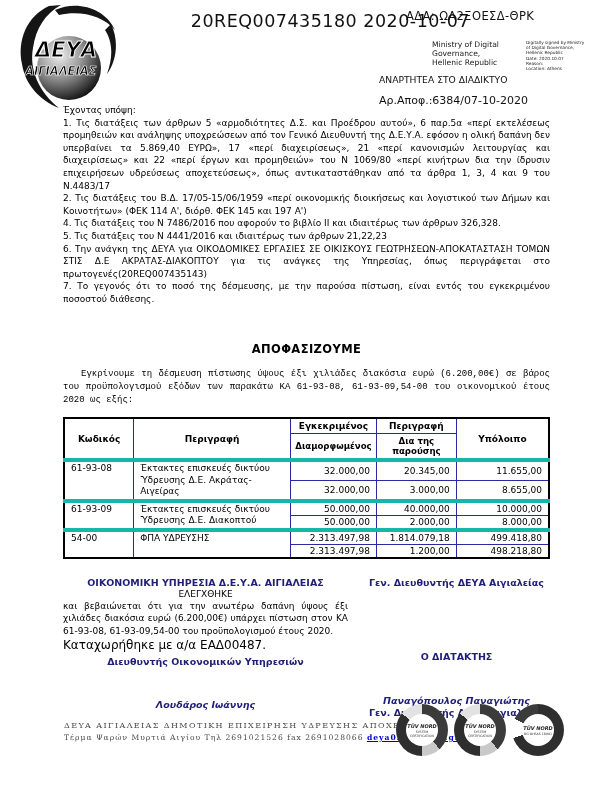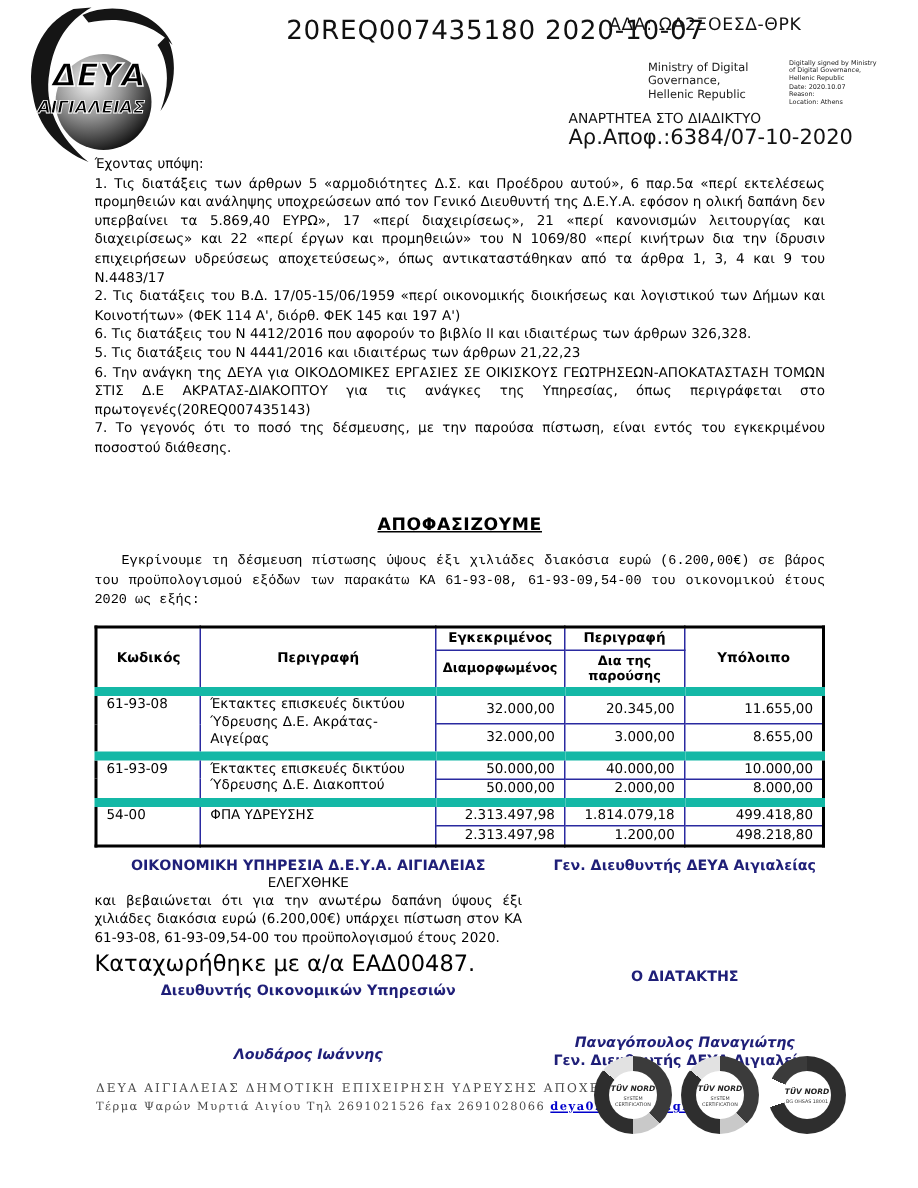--- a/index.html
+++ b/index.html
@@ -17,61 +17,61 @@
   .logo { position:absolute; left:15px; top:2px; width:102px; height:108px; }
   .doc-code {
     position:absolute; left:110px; top:11px; width:360px;
     text-align:right; font-size:17.5px; letter-spacing:0.5px; color:#111;
   }
   .ada { position:absolute; left:406px; top:9px; font-size:11.5px; color:#111; letter-spacing:0.4px; }
   .ministry { position:absolute; left:432px; top:40px; display:flex; gap:20px; }
   .ministry-name { font-size:7.6px; line-height:9px; white-space:pre-line; color:#1a1a1a; width:74px; }
   .ministry-sig { font-size:4.3px; line-height:5.2px; white-space:pre-line; color:#222; width:90px; }
   .publish { position:absolute; left:379px; top:74px; font-size:9.2px; color:#111; }
-  .decision-no { position:absolute; left:379px; top:84px; font-size:14px; color:#111; }
+  .decision-no { position:absolute; left:379px; top:94px; font-size:11px; color:#111; }
 
   
   .content { position:absolute; left:63px; top:104px; width:487px; }
   .main-title {
     text-align:center; font-weight:bold; text-decoration:underline;
     font-size:11.5px; letter-spacing:0.4px; margin-bottom:12px;
   }
   .body-text { height:234px; overflow:hidden; }
   .body-text p { font-size:9px; line-height:12.6px; text-align:justify; }
 
   .decide-heading {
-    text-align:center; font-weight:bold; text-decoration:underline;
+    text-align:center; font-weight:bold; 
     font-size:11.5px; letter-spacing:0.4px; margin-top:4px;
   }
   .decide-para {
     font-size:9px; line-height:12.8px; text-align:justify;
     text-indent:18px; margin-top:12px; margin-bottom:11px;font-family:Liberation Mono, monospace;
   }
 
   
   :root { --tb:#2a2aa0; }
   table.budget { width:100%; border-collapse:collapse; border:2px solid #000; font-size:9px; }
   table.budget th, table.budget td { border:1px solid var(--tb); padding:1px 6px; height:13px; }
   table.budget thead th { font-weight:bold; text-align:center; padding:2px 0; }
   table.budget thead { border-bottom:2px solid #000; }
   table.budget thead tr.sub th { font-size:8.6px; }
   td.code { text-align:left; vertical-align:top; padding:3px 4px 0 8px; }
   td.desc { text-align:left; vertical-align:top; padding:3px 6px 0 6px; line-height:11.5px; }
   td.num  { text-align:right; }
-  tbody tr.group-start td { border-top:6px solid #14b8a6; }
-
-  
-  .sig-wrap { position:relative; height:162px; margin-top:7px; font-size:9.3px; }
+  tbody tr.group-start td { border-top:4px solid #14b8a6; }
+
+  
+  .sig-wrap { position:relative; height:162px; margin-top:18px; font-size:9.3px; }
   .sig-col { position:absolute; top:0; text-align:center; }
   .sig-left  { left:0;  width:285px; }
   .sig-right { left:300px; width:187px; }
   .sig-title { font-weight:bold; font-size:9.5px; color:#1f1f78; }
   .checked { font-size:9px; margin-top:1px; }
   .verify { text-align:justify; font-size:9px; line-height:12.6px; margin-top:1px; }
-  .registered { text-align:left; font-size:15px; }
+  .registered { text-align:left; font-size:12px; }
   .sig-role { font-weight:bold; font-size:9.5px; color:#1f1f78; margin-top:4px; }
   .sig-right .sig-role { margin-top:63px; }
   .sig-name { font-weight:bold; font-size:9.5px; color:#1f1f78; margin-top:32px;font-style:italic; }
   .sig-right .sig-name { margin-top:33px; }
   .sig-name-title { font-weight:bold; font-size:9.5px; color:#1f1f78; margin-top:1px; }
 
   
   .footer { position:absolute; left:64px; top:721px; width:340px; color:#4a4a4a;
             font-family:"DejaVu Serif","Liberation Serif",serif; }
   .footer-line1 { font-size:8px; letter-spacing:1.4px; white-space:nowrap; }
@@ -127,21 +127,21 @@
 
   <div class="publish">ΑΝΑΡΤΗΤΕΑ ΣΤΟ ΔΙΑΔΙΚΤΥΟ</div>
   <div class="decision-no">Αρ.Αποφ.:6384/07-10-2020</div>
 
   <div class="content">
 
     <div class="body-text">
       <p>Έχοντας υπόψη:</p>
       <p>1. Τις διατάξεις των άρθρων 5 «αρμοδιότητες Δ.Σ. και Προέδρου αυτού», 6 παρ.5α «περί εκτελέσεως προμηθειών και ανάληψης υποχρεώσεων από τον Γενικό Διευθυντή της Δ.Ε.Υ.Α. εφόσον η ολική δαπάνη δεν υπερβαίνει τα 5.869,40 ΕΥΡΩ», 17 «περί διαχειρίσεως», 21 «περί κανονισμών λειτουργίας και διαχειρίσεως» και 22 «περί έργων και προμηθειών» του Ν 1069/80 «περί κινήτρων δια την ίδρυσιν επιχειρήσεων υδρεύσεως αποχετεύσεως», όπως αντικαταστάθηκαν από τα άρθρα 1, 3, 4 και 9 του Ν.4483/17</p>
       <p>2. Τις διατάξεις του Β.Δ. 17/05-15/06/1959 «περί οικονομικής διοικήσεως και λογιστικού των Δήμων και Κοινοτήτων» (ΦΕΚ 114 Α', διόρθ. ΦΕΚ 145 και 197 Α')</p>
-      <p>6. Τις διατάξεις του Ν 4412/2016 που αφορούν το βιβλίο ΙΙ και ιδιαιτέρως των άρθρων 326,328.</p>
+      <p>4. Τις διατάξεις του Ν 7486/2016 που αφορούν το βιβλίο ΙΙ και ιδιαιτέρως των άρθρων 326,328.</p>
       <p>5. Τις διατάξεις του Ν 4441/2016 και ιδιαιτέρως των άρθρων 21,22,23</p>
       <p>6. Την ανάγκη της ΔΕΥΑ για ΟΙΚΟΔΟΜΙΚΕΣ ΕΡΓΑΣΙΕΣ ΣΕ ΟΙΚΙΣΚΟΥΣ ΓΕΩΤΡΗΣΕΩΝ-ΑΠΟΚΑΤΑΣΤΑΣΗ ΤΟΜΩΝ ΣΤΙΣ Δ.Ε ΑΚΡΑΤΑΣ-ΔΙΑΚΟΠΤΟΥ για τις ανάγκες της Υπηρεσίας, όπως περιγράφεται στο πρωτογενές(20REQ007435143)</p>
       <p>7. Το γεγονός ότι το ποσό της δέσμευσης, με την παρούσα πίστωση, είναι εντός του εγκεκριμένου ποσοστού διάθεσης.</p>
     </div>
 
     <div class="decide-heading">ΑΠΟΦΑΣΙΖΟΥΜΕ</div>
     <p class="decide-para">Εγκρίνουμε τη δέσμευση πίστωσης ύψους έξι χιλιάδες διακόσια ευρώ (6.200,00€) σε βάρος του προϋπολογισμού εξόδων των παρακάτω ΚΑ 61-93-08, 61-93-09,54-00 του οικονομικού έτους 2020 ως εξής:</p>
 
     <table class="budget">
       <colgroup>

